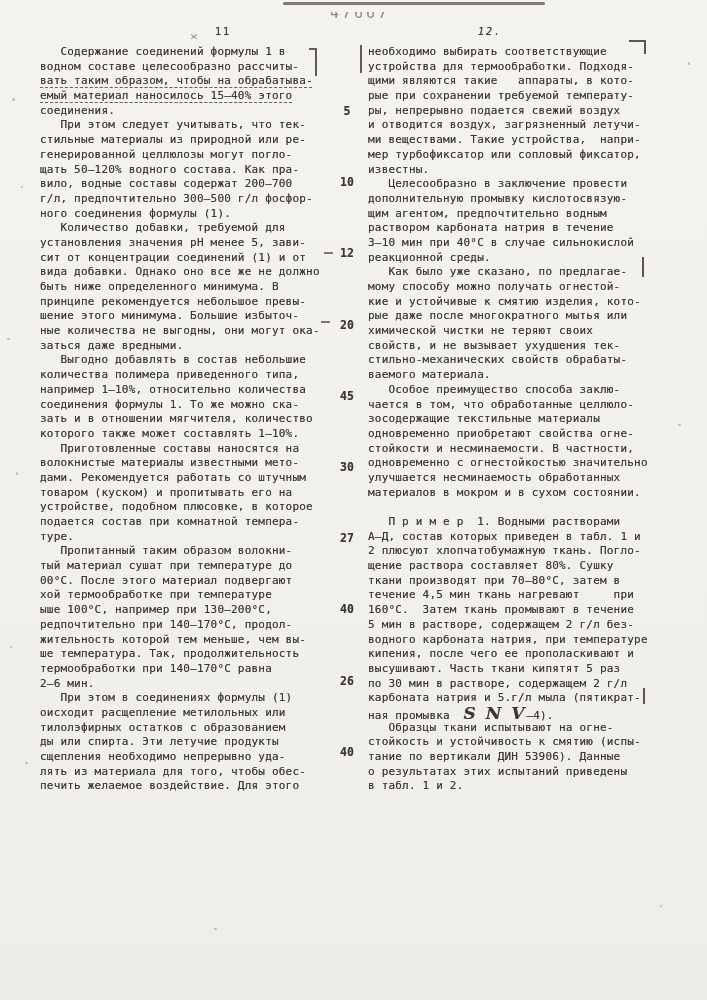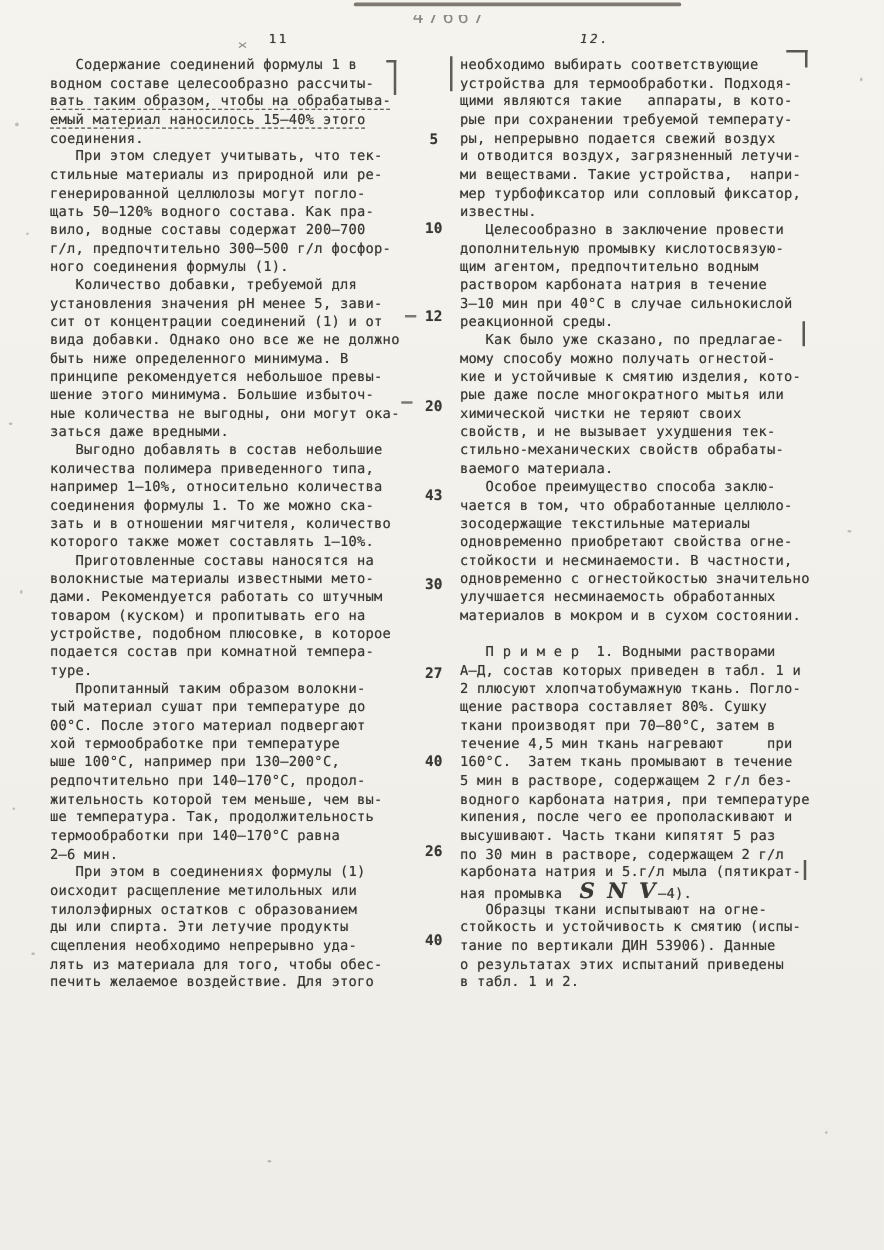--- a/index.html
+++ b/index.html
@@ -38,21 +38,21 @@
     position:absolute;left:332px;top:105px;width:30px;
     font-size:11.5px;font-weight:bold;text-align:center;
     text-shadow:0 0 0.6px rgba(45,42,36,.5);
   }
   #gutter .line{height:71.2px;line-height:13px;}
   .pgnum{
     position:absolute;top:26px;font-size:10px;letter-spacing:2px;
     text-shadow:0 0 0.7px rgba(45,42,36,.6);
   }
   #pg-left{left:215px;}
-  #pg-right{left:464px;font-style:italic;}
+  #pg-right{left:478px;font-style:italic;}
   #stray-mark{
     position:absolute;left:191px;top:31px;font-size:10px;opacity:.55;
     transform:scaleX(1.4);
   }
   #top-streak{
     position:absolute;left:283px;top:2px;width:262px;height:3px;
     background:#55514a;opacity:.75;border-radius:2px;
   }
   #clipped-num{
     position:absolute;left:318px;top:12px;width:72px;height:14px;
@@ -91,21 +91,21 @@
   <div id="pg-right" class="pgnum">12.</div>
 
   <div id="left-col" class="col"><div class="line">   Содержание соединений формулы 1 в</div><div class="line">водном составе целесообразно рассчиты-</div><div class="line ul"><span>вать таким образом, чтобы на обрабатыва-</span></div><div class="line ul"><span>емый материал наносилось 15–40% этого</span></div><div class="line">соединения.</div><div class="line">   При этом следует учитывать, что тек-</div><div class="line">стильные материалы из природной или ре-</div><div class="line">генерированной целлюлозы могут погло-</div><div class="line">щать 50–120% водного состава. Как пра-</div><div class="line">вило, водные составы содержат 200–700</div><div class="line">г/л, предпочтительно 300–500 г/л фосфор-</div><div class="line">ного соединения формулы (1).</div><div class="line">   Количество добавки, требуемой для</div><div class="line">установления значения рН менее 5, зави-</div><div class="line">сит от концентрации соединений (1) и от</div><div class="line">вида добавки. Однако оно все же не должно</div><div class="line">быть ниже определенного минимума. В</div><div class="line">принципе рекомендуется небольшое превы-</div><div class="line">шение этого минимума. Большие избыточ-</div><div class="line">ные количества не выгодны, они могут ока-</div><div class="line">заться даже вредными.</div><div class="line">   Выгодно добавлять в состав небольшие</div><div class="line">количества полимера приведенного типа,</div><div class="line">например 1–10%, относительно количества</div><div class="line">соединения формулы 1. То же можно ска-</div><div class="line">зать и в отношении мягчителя, количество</div><div class="line">которого также может составлять 1–10%.</div><div class="line">   Приготовленные составы наносятся на</div><div class="line">волокнистые материалы известными мето-</div><div class="line">дами. Рекомендуется работать со штучным</div><div class="line">товаром (куском) и пропитывать его на</div><div class="line">устройстве, подобном плюсовке, в которое</div><div class="line">подается состав при комнатной темпера-</div><div class="line">туре.</div><div class="line">   Пропитанный таким образом волокни-</div><div class="line">тый материал сушат при температуре до</div><div class="line">00°С. После этого материал подвергают</div><div class="line">хой термообработке при температуре</div><div class="line">ыше 100°С, например при 130–200°С,</div><div class="line">редпочтительно при 140–170°С, продол-</div><div class="line">жительность которой тем меньше, чем вы-</div><div class="line">ше температура. Так, продолжительность</div><div class="line">термообработки при 140–170°С равна</div><div class="line">2–6 мин.</div><div class="line">   При этом в соединениях формулы (1)</div><div class="line">оисходит расщепление метилольных или</div><div class="line">тилолэфирных остатков с образованием</div><div class="line">ды или спирта. Эти летучие продукты</div><div class="line">сщепления необходимо непрерывно уда-</div><div class="line">лять из материала для того, чтобы обес-</div><div class="line">печить желаемое воздействие. Для этого</div></div>
   <div id="right-col" class="col"><div class="line">необходимо выбирать соответствующие</div><div class="line">устройства для термообработки. Подходя-</div><div class="line">щими являются такие   аппараты, в кото-</div><div class="line">рые при сохранении требуемой температу-</div><div class="line">ры, непрерывно подается свежий воздух</div><div class="line">и отводится воздух, загрязненный летучи-</div><div class="line">ми веществами. Такие устройства,  напри-</div><div class="line">мер турбофиксатор или сопловый фиксатор,</div><div class="line">известны.</div><div class="line">   Целесообразно в заключение провести</div><div class="line">дополнительную промывку кислотосвязую-</div><div class="line">щим агентом, предпочтительно водным</div><div class="line">раствором карбоната натрия в течение</div><div class="line">3–10 мин при 40°С в случае сильнокислой</div><div class="line">реакционной среды.</div><div class="line">   Как было уже сказано, по предлагае-</div><div class="line">мому способу можно получать огнестой-</div><div class="line">кие и устойчивые к смятию изделия, кото-</div><div class="line">рые даже после многократного мытья или</div><div class="line">химической чистки не теряют своих</div><div class="line">свойств, и не вызывает ухудшения тек-</div><div class="line">стильно-механических свойств обрабаты-</div><div class="line">ваемого материала.</div><div class="line">   Особое преимущество способа заклю-</div><div class="line">чается в том, что обработанные целлюло-</div><div class="line">зосодержащие текстильные материалы</div><div class="line">одновременно приобретают свойства огне-</div><div class="line">стойкости и несминаемости. В частности,</div><div class="line">одновременно с огнестойкостью значительно</div><div class="line">улучшается несминаемость обработанных</div><div class="line">материалов в мокром и в сухом состоянии.</div><div class="line">&nbsp;</div><div class="line">   П р и м е р  1. Водными растворами</div><div class="line">А–Д, состав которых приведен в табл. 1 и</div><div class="line">2 плюсуют хлопчатобумажную ткань. Погло-</div><div class="line">щение раствора составляет 80%. Сушку</div><div class="line">ткани производят при 70–80°С, затем в</div><div class="line">течение 4,5 мин ткань нагревают     при</div><div class="line">160°С.  Затем ткань промывают в течение</div><div class="line">5 мин в растворе, содержащем 2 г/л без-</div><div class="line">водного карбоната натрия, при температуре</div><div class="line">кипения, после чего ее прополаскивают и</div><div class="line">высушивают. Часть ткани кипятят 5 раз</div><div class="line">по 30 мин в растворе, содержащем 2 г/л</div><div class="line">карбоната натрия и 5.г/л мыла (пятикрат-</div><div class="line"><span>ная промывка  </span><span class="hand">S N V</span><span>–4).</span></div><div class="line">   Образцы ткани испытывают на огне-</div><div class="line">стойкость и устойчивость к смятию (испы-</div><div class="line">тание по вертикали ДИН 53906). Данные</div><div class="line">о результатах этих испытаний приведены</div><div class="line">в табл. 1 и 2.</div></div>
 
   <div id="gutter">
       <div class="line">5</div>
       <div class="line">10</div>
       <div class="line">12</div>
       <div class="line">20</div>
-      <div class="line">43</div>
+      <div class="line">45</div>
       <div class="line">30</div>
       <div class="line">27</div>
       <div class="line">40</div>
       <div class="line">26</div>
       <div class="line">40</div>
     </div>
 
   <div id="mk-left-bar" class="mark"></div>
   <div id="mk-right-bar" class="mark"></div>
   <div id="mk-corner" class="mark"></div>

